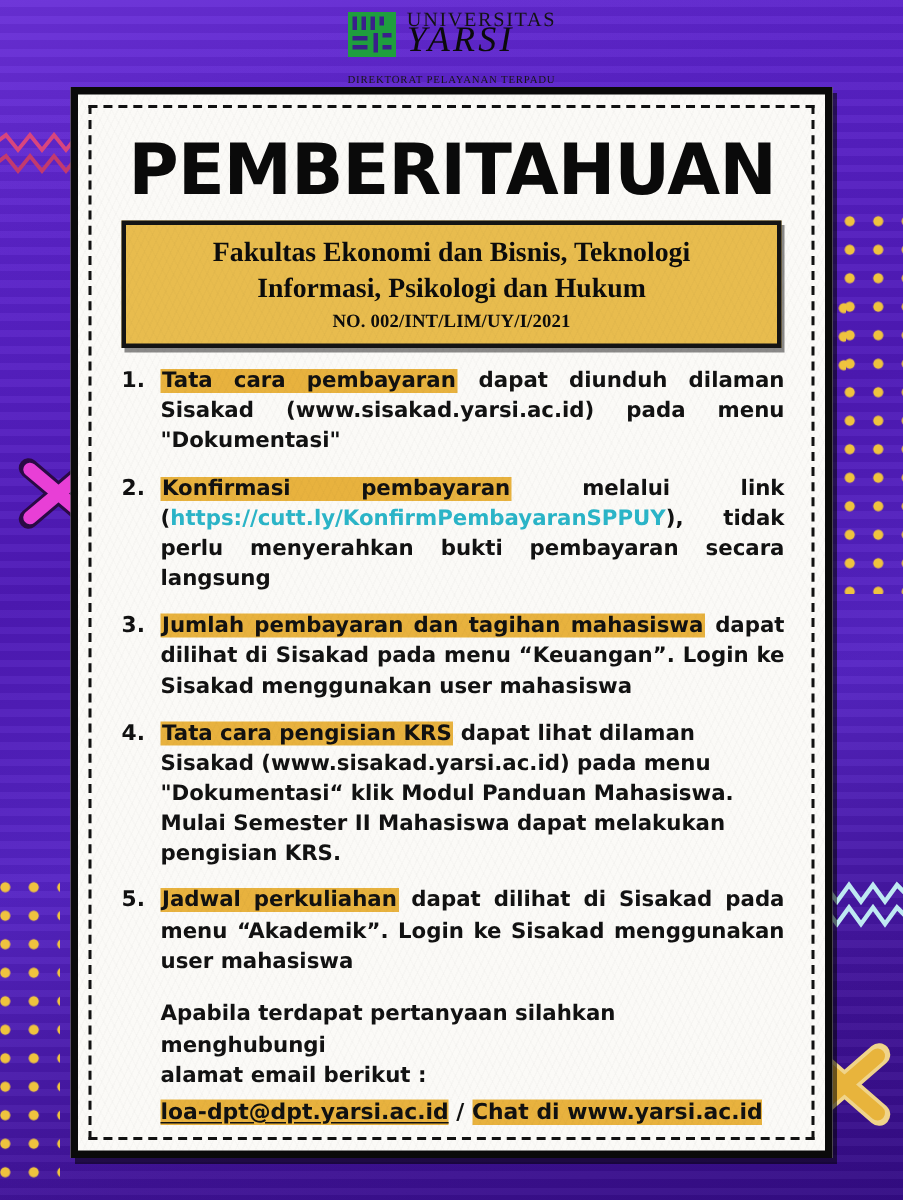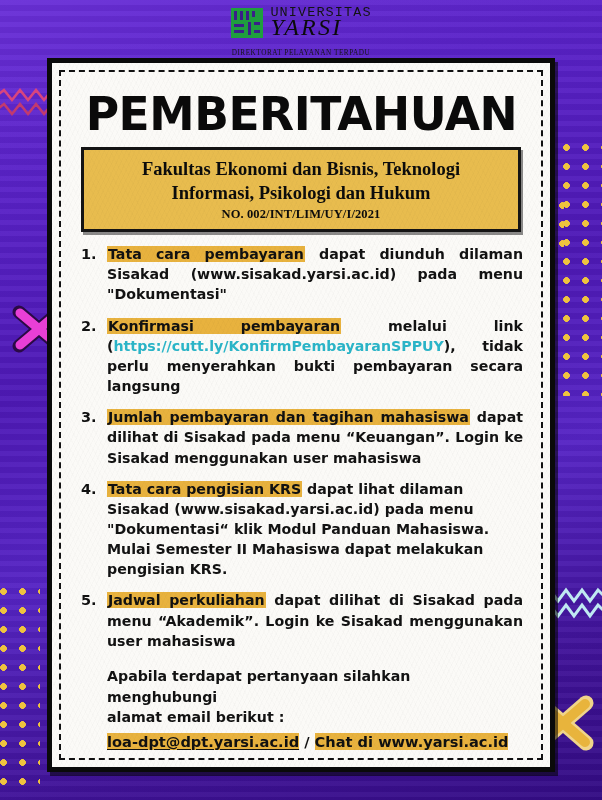--- a/index.html
+++ b/index.html
@@ -71,21 +71,21 @@
   }
   #logo-mark { display: block; }
   #logo-words {
     display: flex;
     flex-direction: column;
     align-items: flex-start;
     line-height: 0.88;
     color: #0d0d0d;
   }
   #logo-universitas {
-    font-family: Liberation Mono, monospace;
+    font-family: Liberation Serif, serif;
     font-size: 13.5px;
     letter-spacing: 1.1px;
     color: #131313;
   }
   #logo-yarsi {
     font-family: "Liberation Serif", serif;
     font-size: 24px;
     letter-spacing: 2.2px;
     color: #0b0b0b;
     margin-top: -1px;

